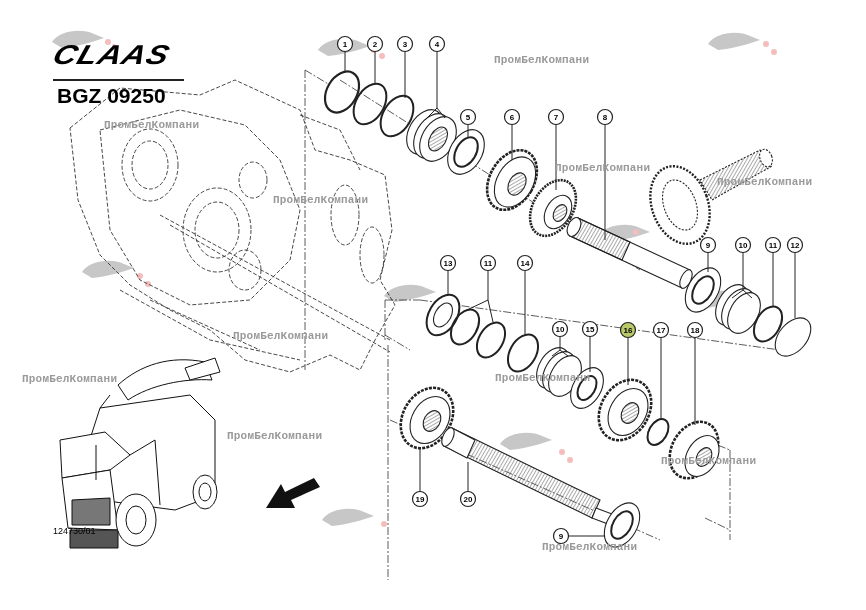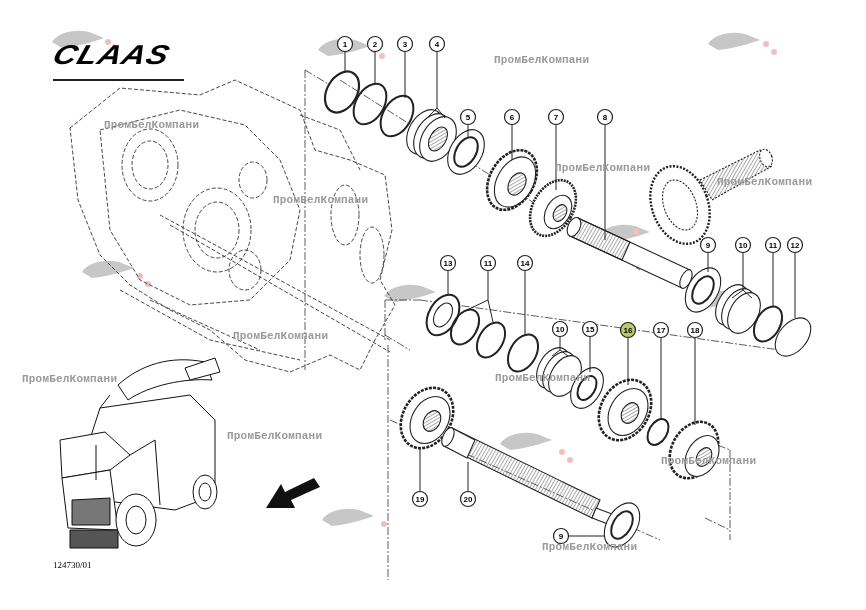--- a/index.html
+++ b/index.html
@@ -1,21 +1,21 @@
 <!DOCTYPE html>
 <html><head>
 <meta charset="utf-8">
 <style>
   html, body { margin:0; padding:0; background:#ffffff; }
   body { width:866px; height:610px; position:relative; overflow:hidden; font-family:"Liberation Sans", sans-serif; }
   #stage { position:absolute; left:0; top:0; width:866px; height:610px; }
   .brand-logo { position:absolute; left:54px; top:37px; font-family:"Liberation Sans", sans-serif; font-weight:bold; font-style:italic; font-size:32px; letter-spacing:1px; color:#000; transform:skewX(-18deg) scaleY(0.85); }
   .brand-rule { position:absolute; left:53px; top:79px; width:131px; height:2px; background:#222; }
   .doc-code { position:absolute; left:57px; top:84px; font-family:"Liberation Sans", sans-serif; font-weight:bold; font-size:21px; color:#000; }
-  .fig-id { position:absolute; left:53px; top:560px; font-family:Liberation Serif, serif; font-size:9px; color:#000;text-align:right; }
+  .fig-id { position:absolute; left:53px; top:526px; font-family:Liberation Sans, sans-serif; font-size:9px; color:#000;text-align:right; }
   .wm { position:absolute; font-family:Liberation Mono, monospace; font-weight:bold; font-size:11px; color:#9a9a9a; letter-spacing:0.2px; white-space:nowrap; }
 </style>
 </head>
 <body>
 
 <div id="stage">
   <svg id="art" width="866" height="610" viewBox="0 0 866 610" xmlns="http://www.w3.org/2000/svg">
     <defs>
       <pattern id="spline" width="3" height="3" patternUnits="userSpaceOnUse" patternTransform="rotate(30)">
         <line x1="0" y1="0" x2="0" y2="3" stroke="#555" stroke-width="1"></line>
@@ -360,20 +360,21 @@
           <g>
             <circle cx="561" cy="536" r="7.5" fill="#fff" stroke="#222" stroke-width="1.2"></circle>
             <text x="561" y="539">9</text>
           </g>
         </g>
     </g>
   </svg>
 
   <div class="brand-logo">CLAAS</div>
   <div class="brand-rule"></div>
+  <div class="doc-code">BGZ 09250</div>
   <div class="fig-id">124730/01</div>
 
   <div class="wm" style="left:494px;top:54px">ПромБелКомпани</div>
   <div class="wm" style="left:104px;top:119px">ПромБелКомпани</div>
   <div class="wm" style="left:555px;top:162px">ПромБелКомпани</div>
   <div class="wm" style="left:717px;top:176px">ПромБелКомпани</div>
   <div class="wm" style="left:273px;top:194px">ПромБелКомпани</div>
   <div class="wm" style="left:233px;top:330px">ПромБелКомпани</div>
   <div class="wm" style="left:22px;top:373px">ПромБелКомпани</div>
   <div class="wm" style="left:495px;top:372px">ПромБелКомпани</div>

